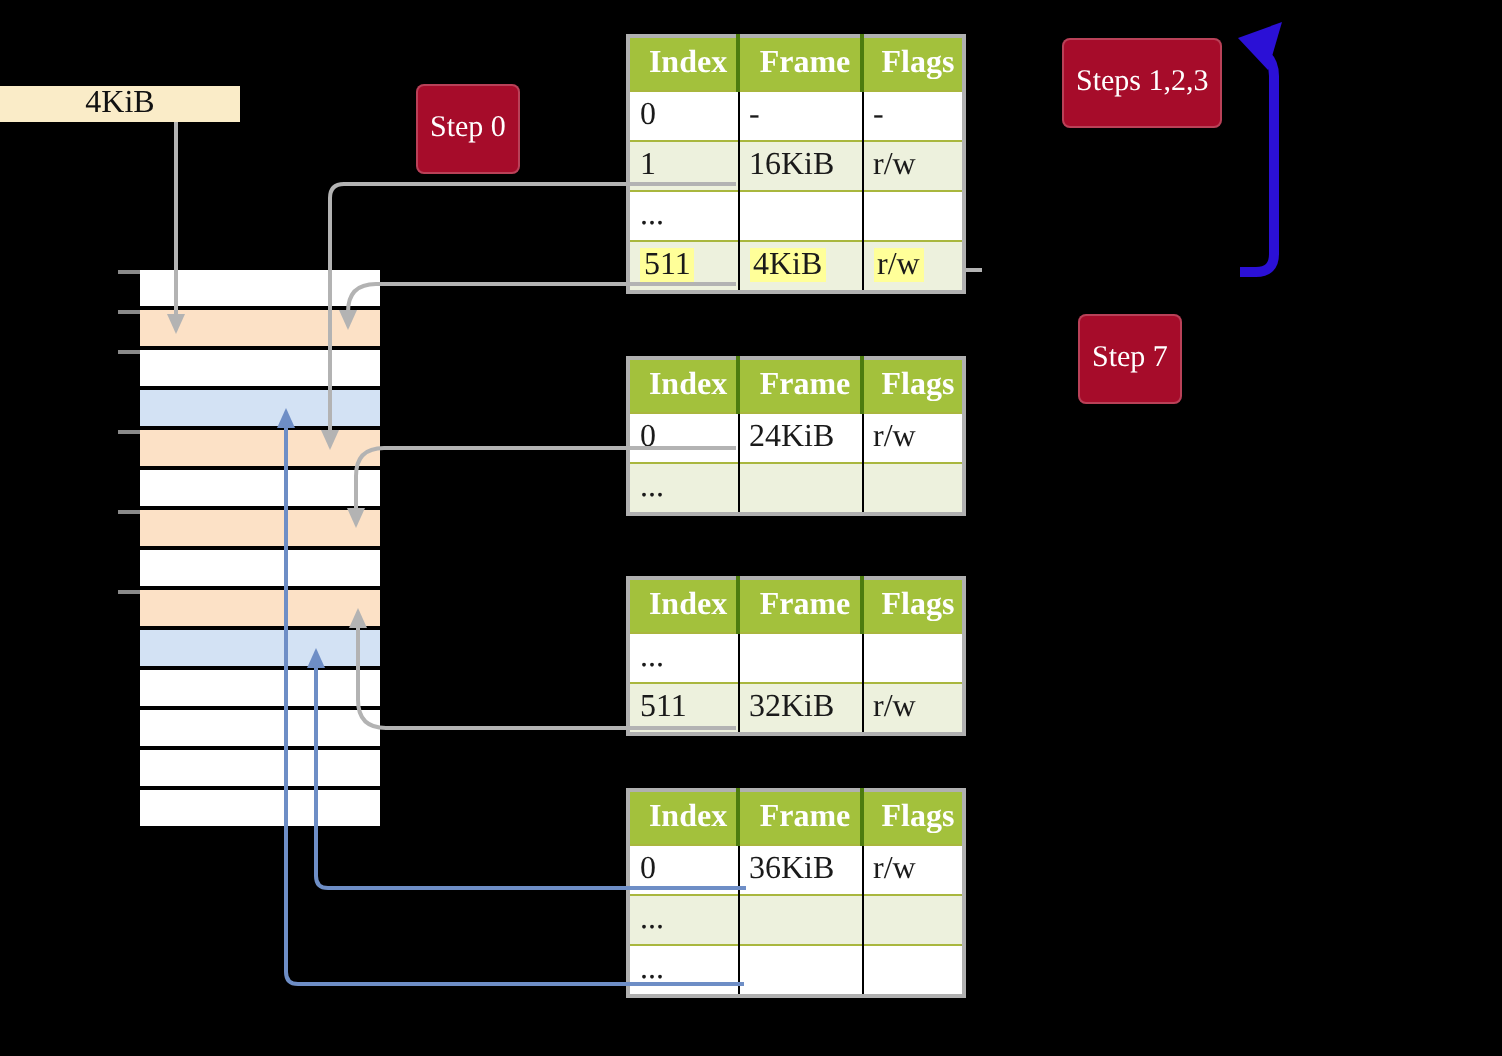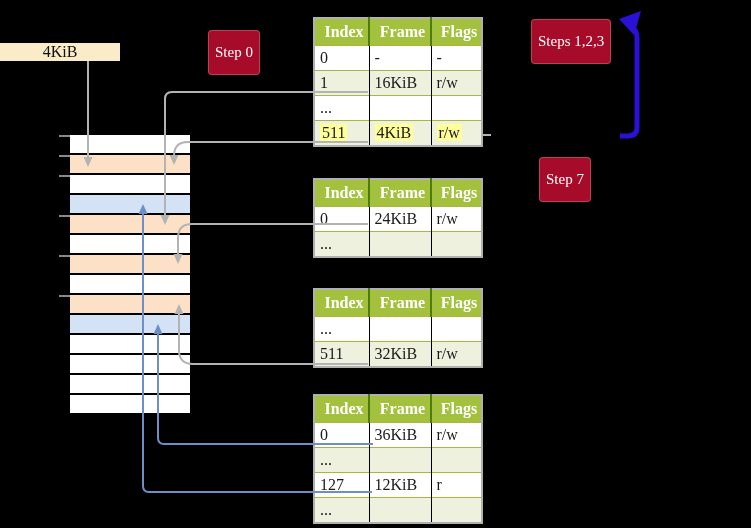--- a/index.html
+++ b/index.html
@@ -10,21 +10,21 @@
   .cream-box{position:absolute;left:0;top:43px;width:120px;height:18px;
              background:var(--frame-label-cream);color:#111;font-size:16px;
              display:flex;align-items:center;justify-content:center;z-index:2;}
 
   
   .badge{position:absolute;color:#fff;font-size:15px;line-height:17px;padding:14px 7px;
          border-radius:4px;z-index:2;white-space:nowrap;
          box-shadow:inset 0 0 0 1px rgba(255,255,255,.22);margin-left:20px;}
   .badge.red{background:var(--badge-red);}
   .badge.blue{background:var(--badge-blue);}
-  #badge-step0{left:188px;top:30px;}
+  #badge-step0{left:188px;top:42px;}
   #badge-steps123{left:511px;top:19px;}
   #badge-steps1234{left:648px;top:19px;}
   #badge-step4{left:519px;top:157px;}
 
   
   #stack{position:absolute;left:70px;top:135px;width:120px;z-index:1;}
   .frow{width:120px;height:18px;margin-bottom:2px;}
   .c-white{background:var(--stack-white);}
   .c-orange{background:var(--stack-orange);}
   .c-blue{background:var(--stack-blue);}
@@ -189,25 +189,20 @@
         <td>0</td>
         <td>36KiB</td>
         <td>r/w</td>
       </tr>
       <tr>
         <td>...</td>
         <td></td>
         <td></td>
       </tr>
       <tr>
-        <td>127</td>
-        <td>12KiB</td>
-        <td>r</td>
-      </tr>
-      <tr>
         <td>...</td>
         <td></td>
         <td></td>
       </tr>
     </tbody>
   </table>
 
   <svg id="wires" width="751" height="528" viewBox="0 0 751 528">
 
     <g>

